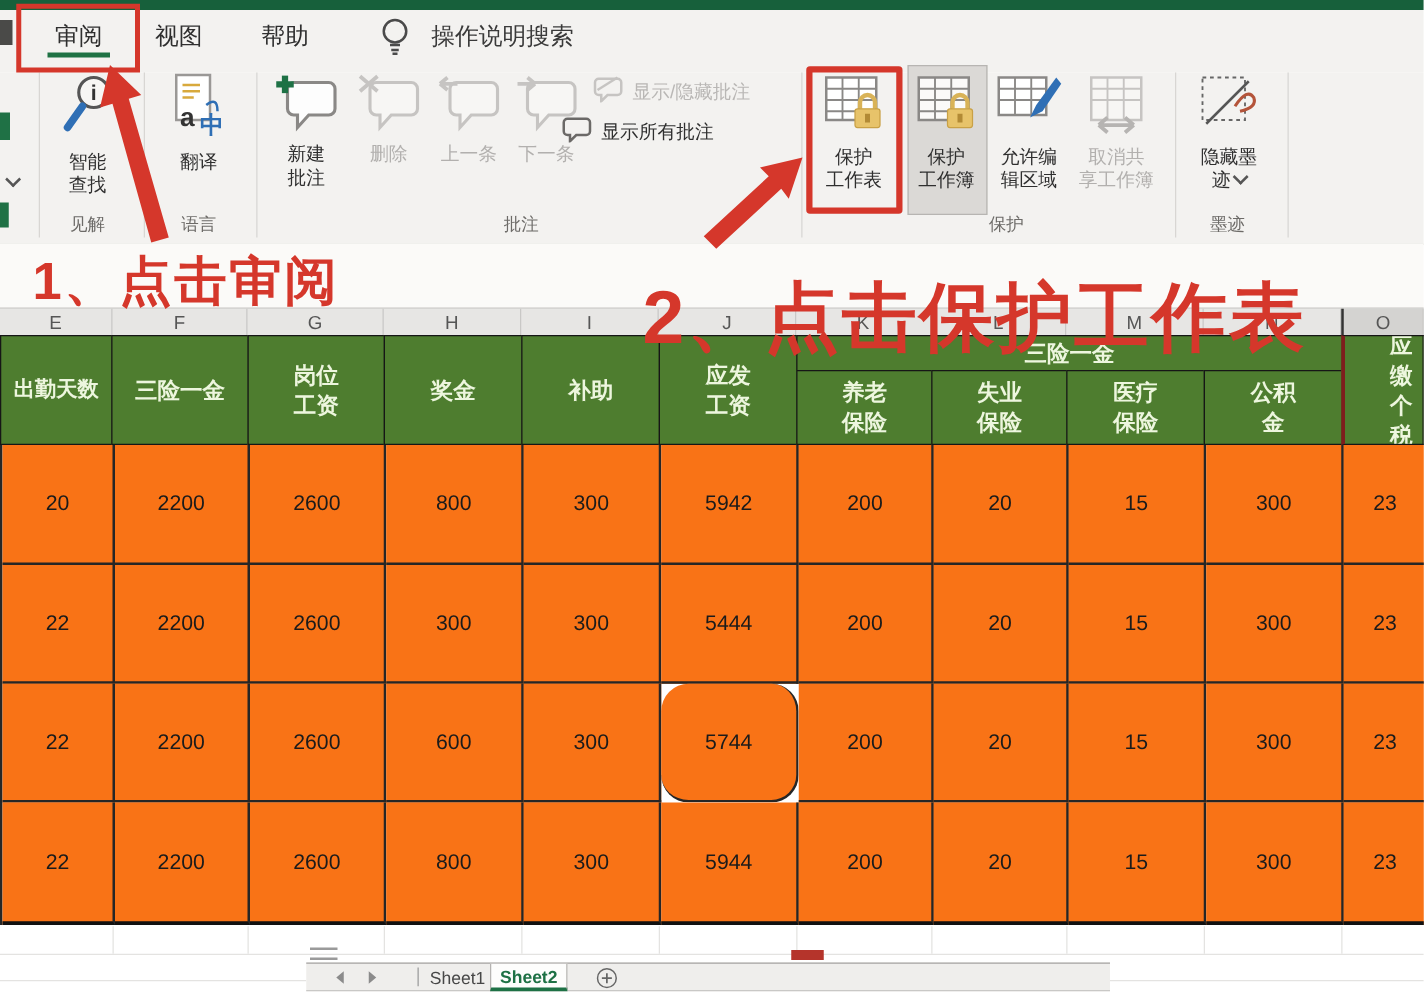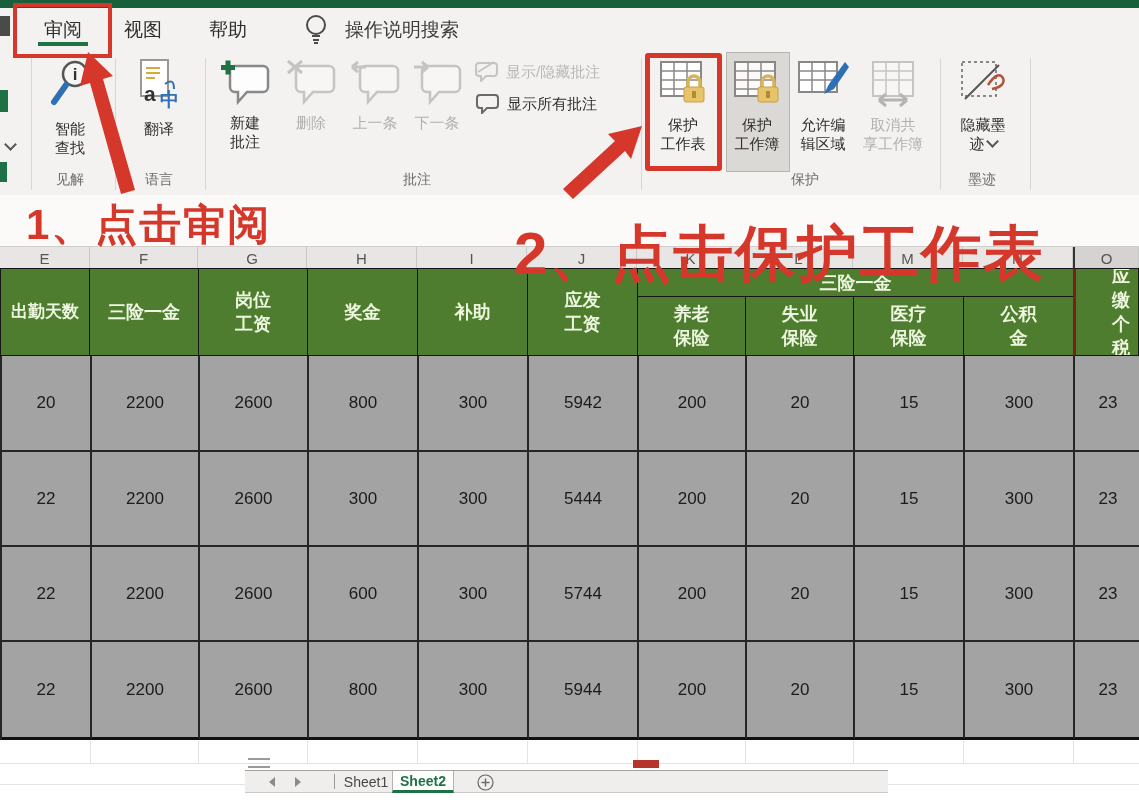--- a/index.html
+++ b/index.html
@@ -26,21 +26,21 @@
   .frag-dark{background:#4a4a48;}
   .frag-green{background:#1f7145;}
   
   .ann-text{color:#d5372b;font-weight:700;z-index:70;white-space:nowrap;letter-spacing:2px;}
   .arrows{left:0;top:0;width:1139px;height:800px;z-index:65;pointer-events:none;}
   
   .letters{background:#e7e6e4;border-top:1px solid #cfcecb;}
   .letter-cell{display:flex;align-items:center;justify-content:center;font-size:15px;color:#565656;border-right:1px solid #c9c8c6;box-sizing:border-box;}
   .letter-cell.sel{background:#d4d3d1;border-left:2px solid #333;}
   .gcell{background:#4e7d2f;border:1px solid #161616;box-sizing:border-box;color:#edf6de;font-weight:700;font-size:18px;display:flex;align-items:center;justify-content:center;text-align:center;white-space:pre-line;line-height:24px;}
-  .dcell{background:#a3a3a3;border-right:2px solid #262626;border-bottom:2px solid #262626;box-sizing:border-box;display:flex;align-items:center;justify-content:center;font-size:17px;color:#1b1b1b;}
+  .dcell{background:#f97316;border-right:2px solid #262626;border-bottom:2px solid #262626;box-sizing:border-box;display:flex;align-items:center;justify-content:center;font-size:17px;color:#1b1b1b;}
   .faint{background:#e4e3e1;}
   
   .sheetbar{left:245px;top:770px;width:643px;height:23px;background:#efeeec;border-top:1px solid #a5a3a1;border-bottom:1px solid #c9c8c6;box-sizing:border-box;z-index:20;}
   .navtri{width:0;height:0;border-top:5px solid transparent;border-bottom:5px solid transparent;}
   .navtri.left{border-right:6px solid #8b8b8b;}
   .navtri.right{border-left:6px solid #8b8b8b;}
   .sheettab{font-size:14px;color:#474747;display:flex;align-items:center;justify-content:center;}
   .sheettab.active{background:#fdfdfc;border-left:1px solid #b5b3b1;border-right:1px solid #b5b3b1;border-bottom:3px solid #1e7145;box-sizing:border-box;color:#1e7145;font-weight:700;}
   .redmark{background:#b5342b;}
 </style>
@@ -160,21 +160,21 @@
     <div class="abs rbtn-small disabled" style="left:474px;top:2px;">
       <span>
         <svg width="26" height="22" viewBox="0 0 26 22">
           <path d="M5 3 h15 a3 3 0 0 1 3 3 v7 a3 3 0 0 1 -3 3 h-8 l-5 5 v-5 h-2 a3 3 0 0 1 -3 -3 V6 a3 3 0 0 1 3 -3 z" fill="none" stroke="#c6c4c2" stroke-width="2"></path>
           <line x1="4" y1="12" x2="20" y2="2" stroke="#c6c4c2" stroke-width="2"></line>
         </svg>
       </span>
       <span>显示/隐藏批注</span>
     </div>
 
-    <div class="abs rbtn-small" style="left:475px;top:34px;">
+    <div class="abs rbtn-small" style="left:449px;top:34px;">
       <span>
         <svg width="26" height="22" viewBox="0 0 26 22">
           <path d="M5 3 h15 a3 3 0 0 1 3 3 v7 a3 3 0 0 1 -3 3 h-8 l-5 5 v-5 h-2 a3 3 0 0 1 -3 -3 V6 a3 3 0 0 1 3 -3 z" fill="none" stroke="#6b6967" stroke-width="2"></path>
         </svg>
       </span>
       <span>显示所有批注</span>
     </div>
 
     <div class="abs grp-label" style="left:385px;top:113px;width:64px;">批注</div>
 
@@ -333,21 +333,21 @@
     <div class="abs dcell" style="left:745px;top:96px;width:108px;height:95px;">20</div>
     <div class="abs dcell" style="left:853px;top:96px;width:110px;height:95px;">15</div>
     <div class="abs dcell" style="left:963px;top:96px;width:110px;height:95px;">300</div>
     <div class="abs dcell" style="left:1073px;top:96px;width:66px;height:95px;border-right:none;">23</div>
 
     <div class="abs dcell" style="left:0;top:191px;width:90px;height:95px;">22</div>
     <div class="abs dcell" style="left:90px;top:191px;width:108px;height:95px;">2200</div>
     <div class="abs dcell" style="left:198px;top:191px;width:109px;height:95px;">2600</div>
     <div class="abs dcell" style="left:307px;top:191px;width:110px;height:95px;">600</div>
     <div class="abs dcell" style="left:417px;top:191px;width:110px;height:95px;">300</div>
-    <div class="abs dcell" style="left:527px;top:191px;width:110px;height:95px;">5744</div>
+    <div class="abs dcell" style="left:527px;top:191px;width:110px;height:95px;border-radius:22px;">5744</div>
     <div class="abs dcell" style="left:637px;top:191px;width:108px;height:95px;">200</div>
     <div class="abs dcell" style="left:745px;top:191px;width:108px;height:95px;">20</div>
     <div class="abs dcell" style="left:853px;top:191px;width:110px;height:95px;">15</div>
     <div class="abs dcell" style="left:963px;top:191px;width:110px;height:95px;">300</div>
     <div class="abs dcell" style="left:1073px;top:191px;width:66px;height:95px;border-right:none;">23</div>
 
     <div class="abs dcell" style="left:0;top:286px;width:90px;height:98px;border-bottom:3px solid #111;">22</div>
     <div class="abs dcell" style="left:90px;top:286px;width:108px;height:98px;border-bottom:3px solid #111;">2200</div>
     <div class="abs dcell" style="left:198px;top:286px;width:109px;height:98px;border-bottom:3px solid #111;">2600</div>
     <div class="abs dcell" style="left:307px;top:286px;width:110px;height:98px;border-bottom:3px solid #111;">800</div>

